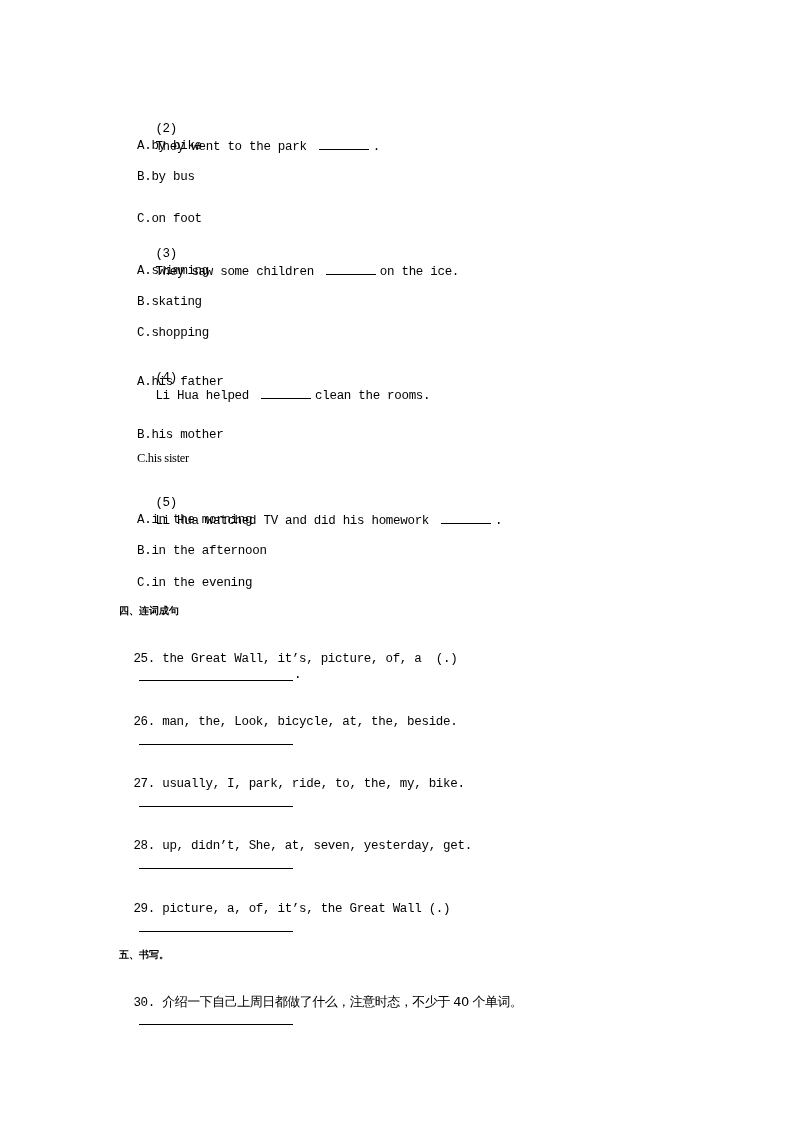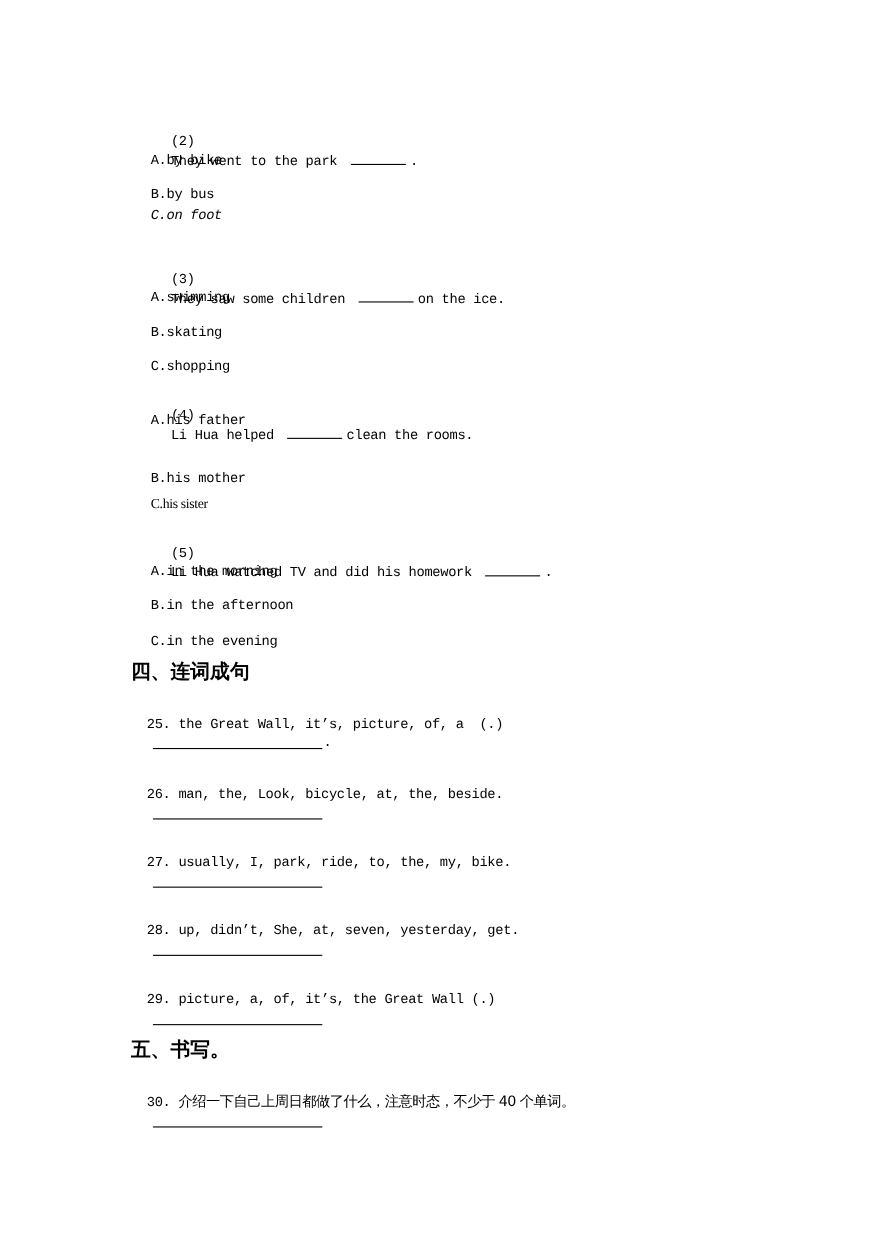--- a/index.html
+++ b/index.html
@@ -2,36 +2,36 @@
 <html><head>
 <meta charset="utf-8">
 <style>
   html, body { margin: 0; padding: 0; background: #ffffff; }
   body { width: 794px; height: 1123px; position: relative; overflow: hidden;
          font-family: "Liberation Mono", "DejaVu Sans Mono", monospace; color: #000; }
   .line { position: absolute; font-size: 12.5px; line-height: 16px; white-space: pre; letter-spacing: -0.3px; }
   .opt { left: 137px; }
   .q   { left: 141px; }
   .num { left: 119px; }
-  .heading { position: absolute; left: 119px; font-family: "DejaVu Sans", sans-serif; font-weight: bold; font-size: 18px; line-height: 18px; }
+  .heading { position: absolute; left: 119px; font-family: "DejaVu Sans", sans-serif; font-weight: bold; font-size: 10px; line-height: 18px; }
   .blank { display: inline-block; width: 50px; border-bottom: 1px solid #000; height: 12px; vertical-align: baseline; margin: 0 4px 0 12px; }
   .answer-line { position: absolute; left: 139px; width: 154px; border-top: 1px solid #000; height: 0; }
   .dot { position: absolute; font-size: 12.5px; }
   .cn { font-family: "DejaVu Sans", sans-serif; font-size: 13px; letter-spacing: -0.5px; }
 </style>
 </head>
 <body>
 
 <div class="line q" style="top:105px;">
   <span>(2)</span>
   <span>They went to the park</span><span class="blank"></span><span>.</span>
 </div>
 <div class="line opt" style="top:138px;">A.by bike</div>
 <div class="line opt" style="top:169px;">B.by bus</div>
-<div class="line opt" style="top:188px;font-style:italic;">C.on foot</div>
+<div class="line opt" style="top:211px;">C.on foot</div>
 
 <div class="line q" style="top:230px;">
   <span>(3)</span>
   <span>They saw some children</span><span class="blank"></span><span>on the ice.</span>
 </div>
 <div class="line opt" style="top:263px;">A.swimming</div>
 <div class="line opt" style="top:294px;">B.skating</div>
 <div class="line opt" style="top:325px;">C.shopping</div>
 
 <div class="line q" style="top:354px;">

